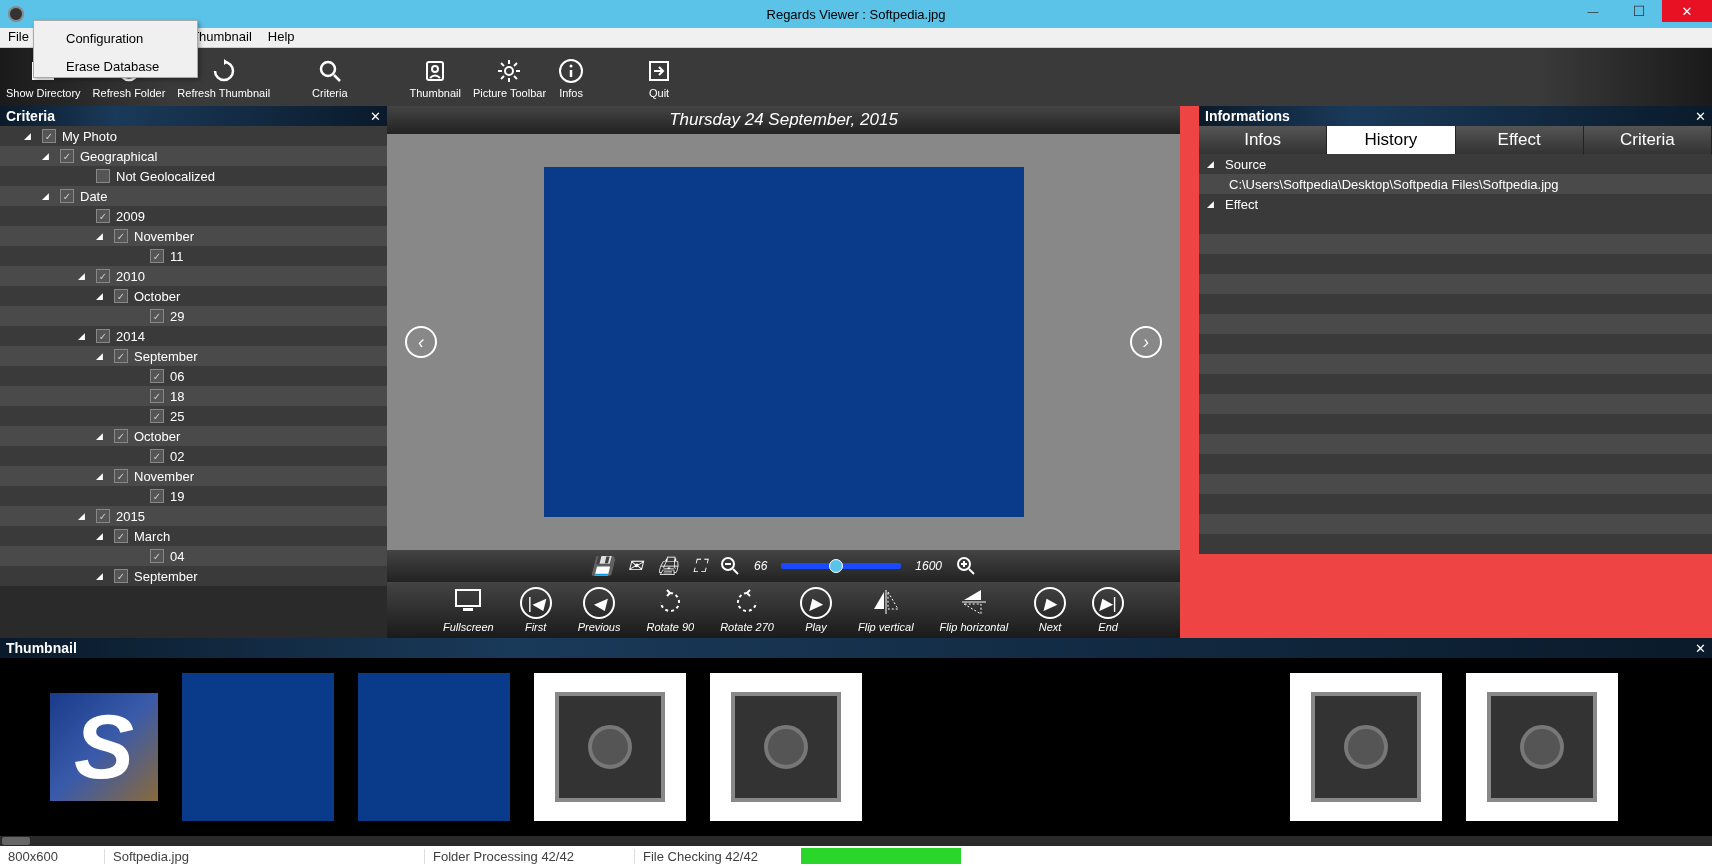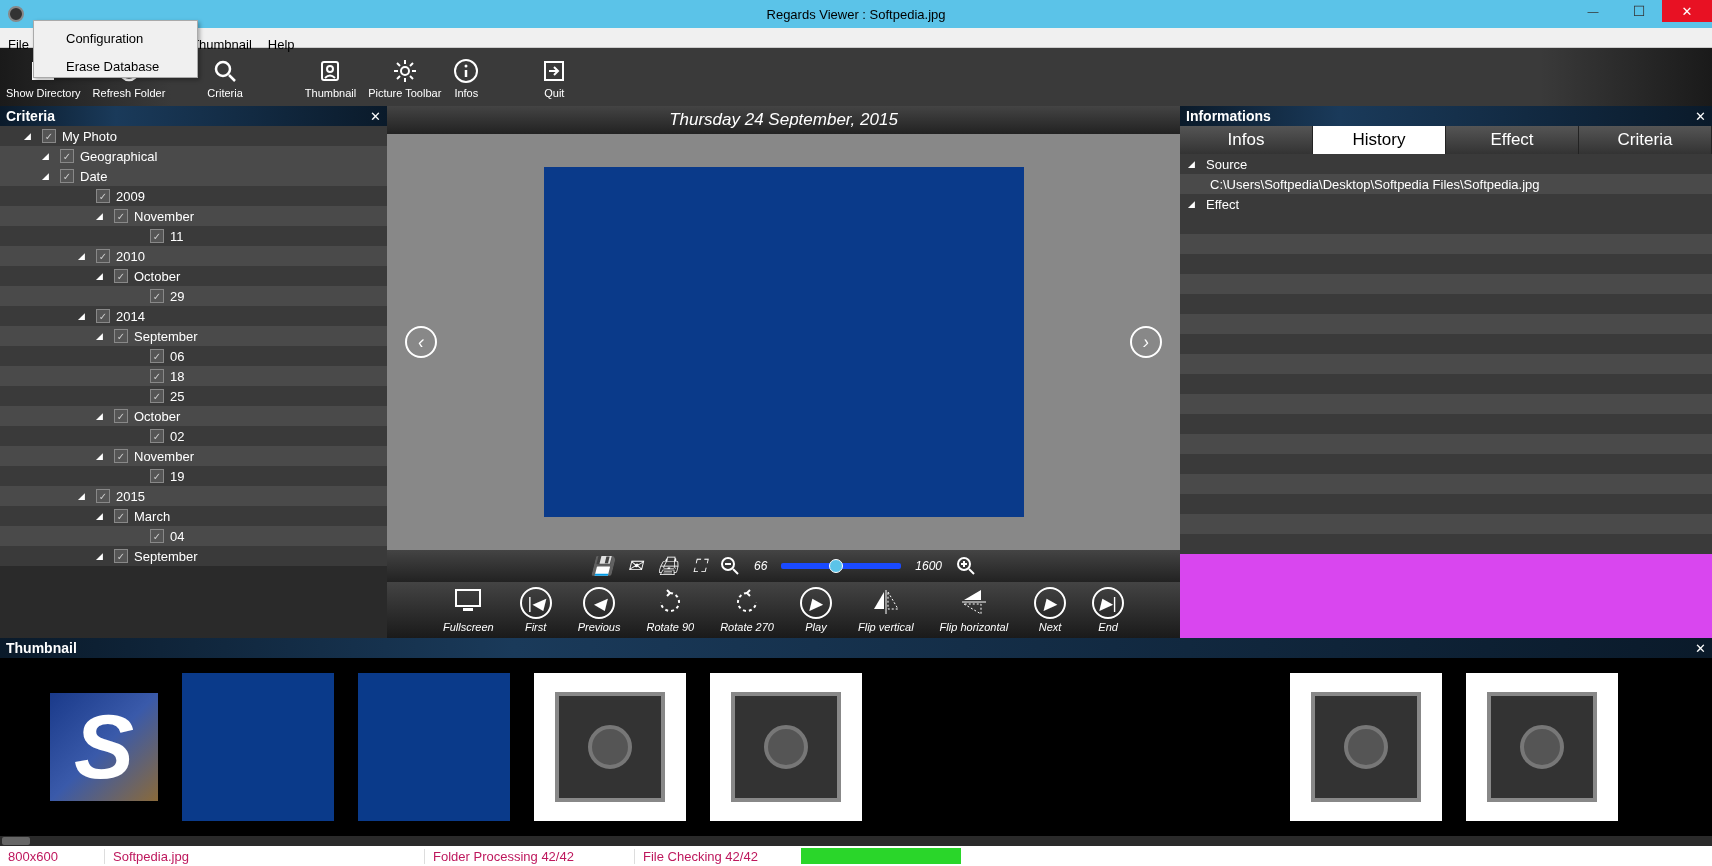--- a/index.html
+++ b/index.html
@@ -5,21 +5,21 @@
 * { margin: 0; padding: 0; box-sizing: border-box; font-family: "Segoe UI", Tahoma, sans-serif; }
 body { width: 1712px; height: 866px; overflow: hidden; background: #fff; display: flex; flex-direction: column; }
 .titlebar { height: 28px; background: #5bc3e8; display: flex; align-items: center; position: relative; }
 .titlebar-icon { width: 16px; height: 16px; border-radius: 50%; background: #333; margin-left: 8px; border: 2px solid #888; }
 .titlebar-text { position: absolute; left: 50%; transform: translateX(-50%); font-size: 13px; color: #000; }
 .winbtns { margin-left: auto; display: flex; height: 100%; }
 .winbtn { width: 46px; height: 22px; display: flex; align-items: center; justify-content: center; font-size: 11px; color: #333; }
 .winbtn.max { font-size: 14px; }
 .winbtn.close { background: #e81123; color: #fff; width: 50px; font-size: 13px; }
 .menubar { height: 20px; background: #f0f0f0; display: flex; font-size: 13px; color: #000; border-bottom: 1px solid #ccc; position: relative; }
-.menubar-item { padding: 9px 8px; cursor: default; }
+.menubar-item { padding: 1px 8px; cursor: default; }
 .menubar-item.active { background: #cce8ff; border: 1px solid #99d1ff; padding: 0 7px; }
 .dropdown { position: absolute; top: 20px; left: 33px; background: #f0f0f0; border: 1px solid #aaa; box-shadow: 2px 2px 4px rgba(0,0,0,0.3); z-index: 100; width: 165px; }
 .dropdown-item { padding: 10px 32px 3px 32px; font-size: 13px; color: #000; }
 .toolbar { height: 58px; background: linear-gradient(90deg, #1a1a1a 0%, #3a3a3a 10%, #3a3a3a 90%, #1a1a1a 100%); display: flex; align-items: center; color: #fff; font-size: 11px; }
 .toolbtn { display: flex; flex-direction: column; align-items: center; justify-content: center; padding: 0 6px; height: 100%; }
 .toolbtn .ico { font-size: 22px; height: 32px; display: flex; align-items: center; justify-content: center; }
 .toolbtn .lbl { font-size: 11px; white-space: nowrap; }
 .main { display: flex; flex: 1; min-height: 0; }
 .panel-header { height: 20px; background: linear-gradient(90deg, #0a1a2a 0%, #1a3a5a 30%, #0a1a2a 100%); color: #fff; font-size: 14px; font-weight: bold; padding: 0 6px; display: flex; align-items: center; }
 .panel-header .xbtn { margin-left: auto; font-weight: normal; font-size: 13px; }
@@ -37,38 +37,38 @@
 .nav-arrow.left { left: 18px; }
 .nav-arrow.right { right: 18px; }
 .blue-img { width: 480px; height: 350px; background: #0a3a8a; }
 .viewer-controls1 { height: 32px; background: linear-gradient(180deg, #444 0%, #222 100%); display: flex; align-items: center; justify-content: center; gap: 14px; color: #fff; font-size: 12px; }
 .viewer-controls1 .ico { font-size: 18px; }
 .zoom-slider { width: 120px; height: 6px; background: #1a4aff; position: relative; border-radius: 2px; }
 .zoom-slider .thumb { position: absolute; left: 40%; top: -4px; width: 14px; height: 14px; background: #5bc3e8; border-radius: 50%; border: 1px solid #fff; }
 .viewer-controls2 { height: 56px; background: linear-gradient(180deg, #444 0%, #1a1a1a 100%); display: flex; align-items: center; justify-content: center; gap: 26px; color: #fff; font-size: 11px; }
 .vbtn { display: flex; flex-direction: column; align-items: center; gap: 2px; }
 .vbtn .circ { width: 32px; height: 32px; border: 2px solid #fff; border-radius: 50%; display: flex; align-items: center; justify-content: center; font-size: 16px; }
-.info-panel { width: 532px; display: flex; flex-direction: column; background: #d946ef; }
+.info-panel { width: 532px; display: flex; flex-direction: column; background: #ef4444; padding-left: 19px; }
 .info-tabs { height: 28px; display: flex; background: linear-gradient(180deg, #555 0%, #333 100%); }
 .info-tab { flex: 1; display: flex; align-items: center; justify-content: center; font-size: 17px; color: #fff; border-right: 1px solid #222; }
 .info-tab.active { background: #fff; color: #000; }
 .info-body { flex: 1; overflow: hidden; }
 .info-row { height: 20px; display: flex; align-items: center; color: #fff; font-size: 13px; padding-left: 8px; }
 .info-row.odd { background: #3a3a3a; }
 .info-row.even { background: #4a4a4a; }
 .thumb-section { display: flex; flex-direction: column; }
 .thumb-body { height: 178px; background: #000; display: flex; align-items: center; gap: 24px; padding: 12px 0 12px 50px; overflow: hidden; }
 .thumb-item { width: 152px; height: 148px; background: #0a3a8a; }
 .thumb-item.s { background: linear-gradient(135deg, #1a3a8a 0%, #3a5aaa 50%, #8a6a3a 100%); display: flex; align-items: center; justify-content: center; font-size: 90px; font-weight: bold; color: #fff; font-style: italic; width: 108px; height: 108px; }
 .thumb-item.placeholder { background: #fff; display: flex; align-items: center; justify-content: center; }
 .camicon { width: 110px; height: 110px; background: #333; border: 4px solid #888; display: flex; align-items: center; justify-content: center; }
 .camicon::after { content: ""; width: 36px; height: 36px; background: #555; border-radius: 50%; border: 4px solid #777; }
 .thumb-scroll { height: 10px; background: #2a2a2a; position: relative; }
 .thumb-scroll .handle { position: absolute; left: 2px; width: 28px; height: 8px; background: #666; top: 1px; border-radius: 2px; }
-.statusbar { height: 20px; background: #fff; display: flex; align-items: center; font-size: 13px; color: #be185d; }
+.statusbar { height: 20px; background: #fff; display: flex; align-items: center; font-size: 13px; color: #404040; }
 .status-seg { padding: 0 8px; border-right: 1px solid #ddd; }
 .status-prog { width: 160px; height: 16px; background: #2ad62a; margin-left: 6px; }
 svg { display: block; }
 </style>
 </head>
 <body>
 
 <div class="titlebar">
   <div class="titlebar-icon"></div>
   <div class="titlebar-text">Regards Viewer : Softpedia.jpg</div>
@@ -102,20 +102,29 @@
       <div class="lbl">Show Directory</div>
     </div>
     <div class="toolbtn">
       <div class="ico">
         <svg width="26" height="26" viewBox="0 0 26 26">
           <path d="M13 4 A9 9 0 1 1 4 13" stroke="#fff" stroke-width="2.5" fill="none"></path>
           <path d="M13 1 L13 7 L17 4 Z" fill="#fff"></path>
         </svg>
       </div>
       <div class="lbl">Refresh Folder</div>
+    </div>
+    <div class="toolbtn">
+      <div class="ico">
+        <svg width="26" height="26" viewBox="0 0 26 26">
+          <path d="M13 4 A9 9 0 1 1 4 13" stroke="#fff" stroke-width="2.5" fill="none"></path>
+          <path d="M13 1 L13 7 L17 4 Z" fill="#fff"></path>
+        </svg>
+      </div>
+      <div class="lbl">Refresh Thumbnail</div>
     </div>
     <div style="width: 30px;"></div>
     <div class="toolbtn">
       <div class="ico">
         <svg width="26" height="26" viewBox="0 0 26 26">
           <circle cx="11" cy="11" r="7" stroke="#fff" stroke-width="2.5" fill="none"></circle>
           <line x1="17" y1="17" x2="23" y2="23" stroke="#fff" stroke-width="2.5"></line>
         </svg>
       </div>
       <div class="lbl">Criteria</div>
@@ -183,20 +192,26 @@
           <span style="width:18px;display:inline-block"></span>
           <span class="tri">◢</span>
           <span class="chk">✓</span>
           <span>My Photo</span>
         </div>
         <div class="tree-row even">
           <span style="width:36px;display:inline-block"></span>
           <span class="tri">◢</span>
           <span class="chk">✓</span>
           <span>Geographical</span>
+        </div>
+        <div class="tree-row odd">
+          <span style="width:72px;display:inline-block"></span>
+          <span class="tri"></span>
+          <span class="chk"></span>
+          <span>Not Geolocalized</span>
         </div>
         <div class="tree-row even">
           <span style="width:36px;display:inline-block"></span>
           <span class="tri">◢</span>
           <span class="chk">✓</span>
           <span>Date</span>
         </div>
         <div class="tree-row odd">
           <span style="width:72px;display:inline-block"></span>
           <span class="tri"></span>

